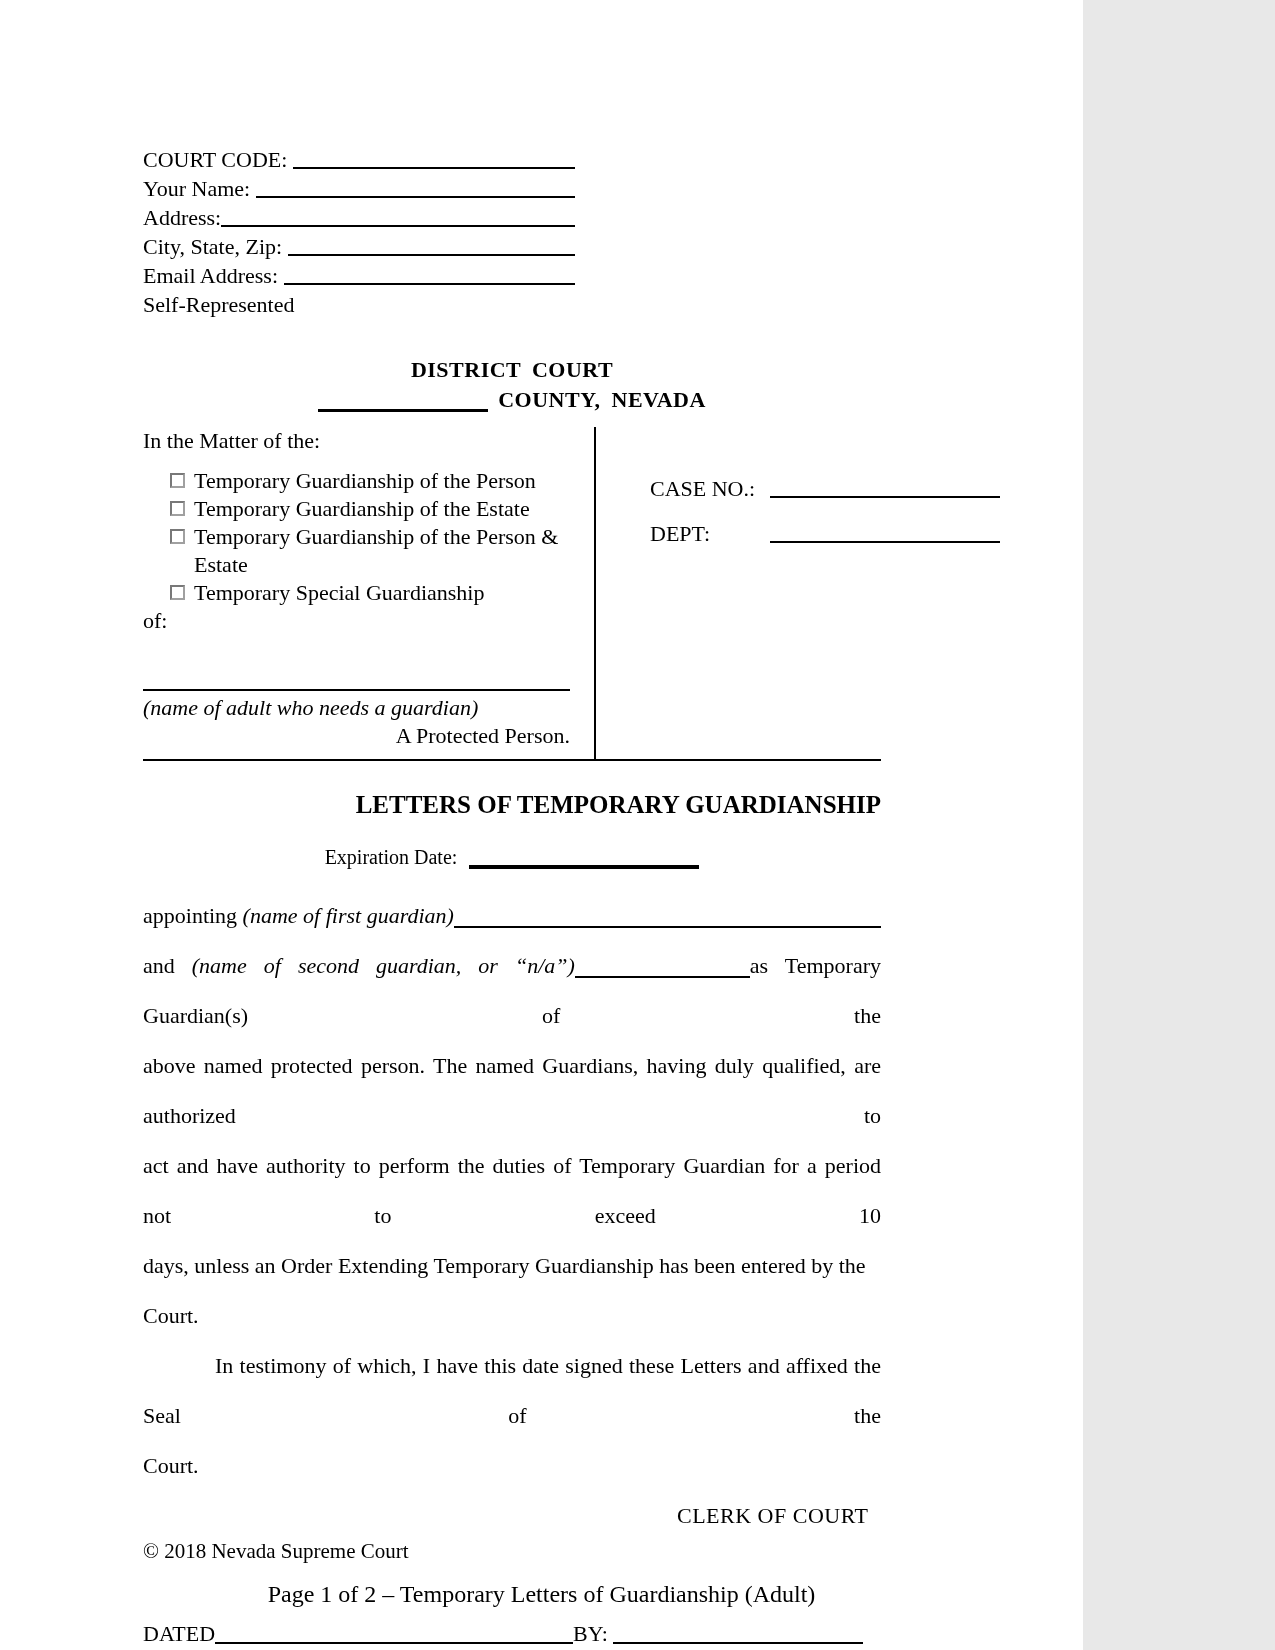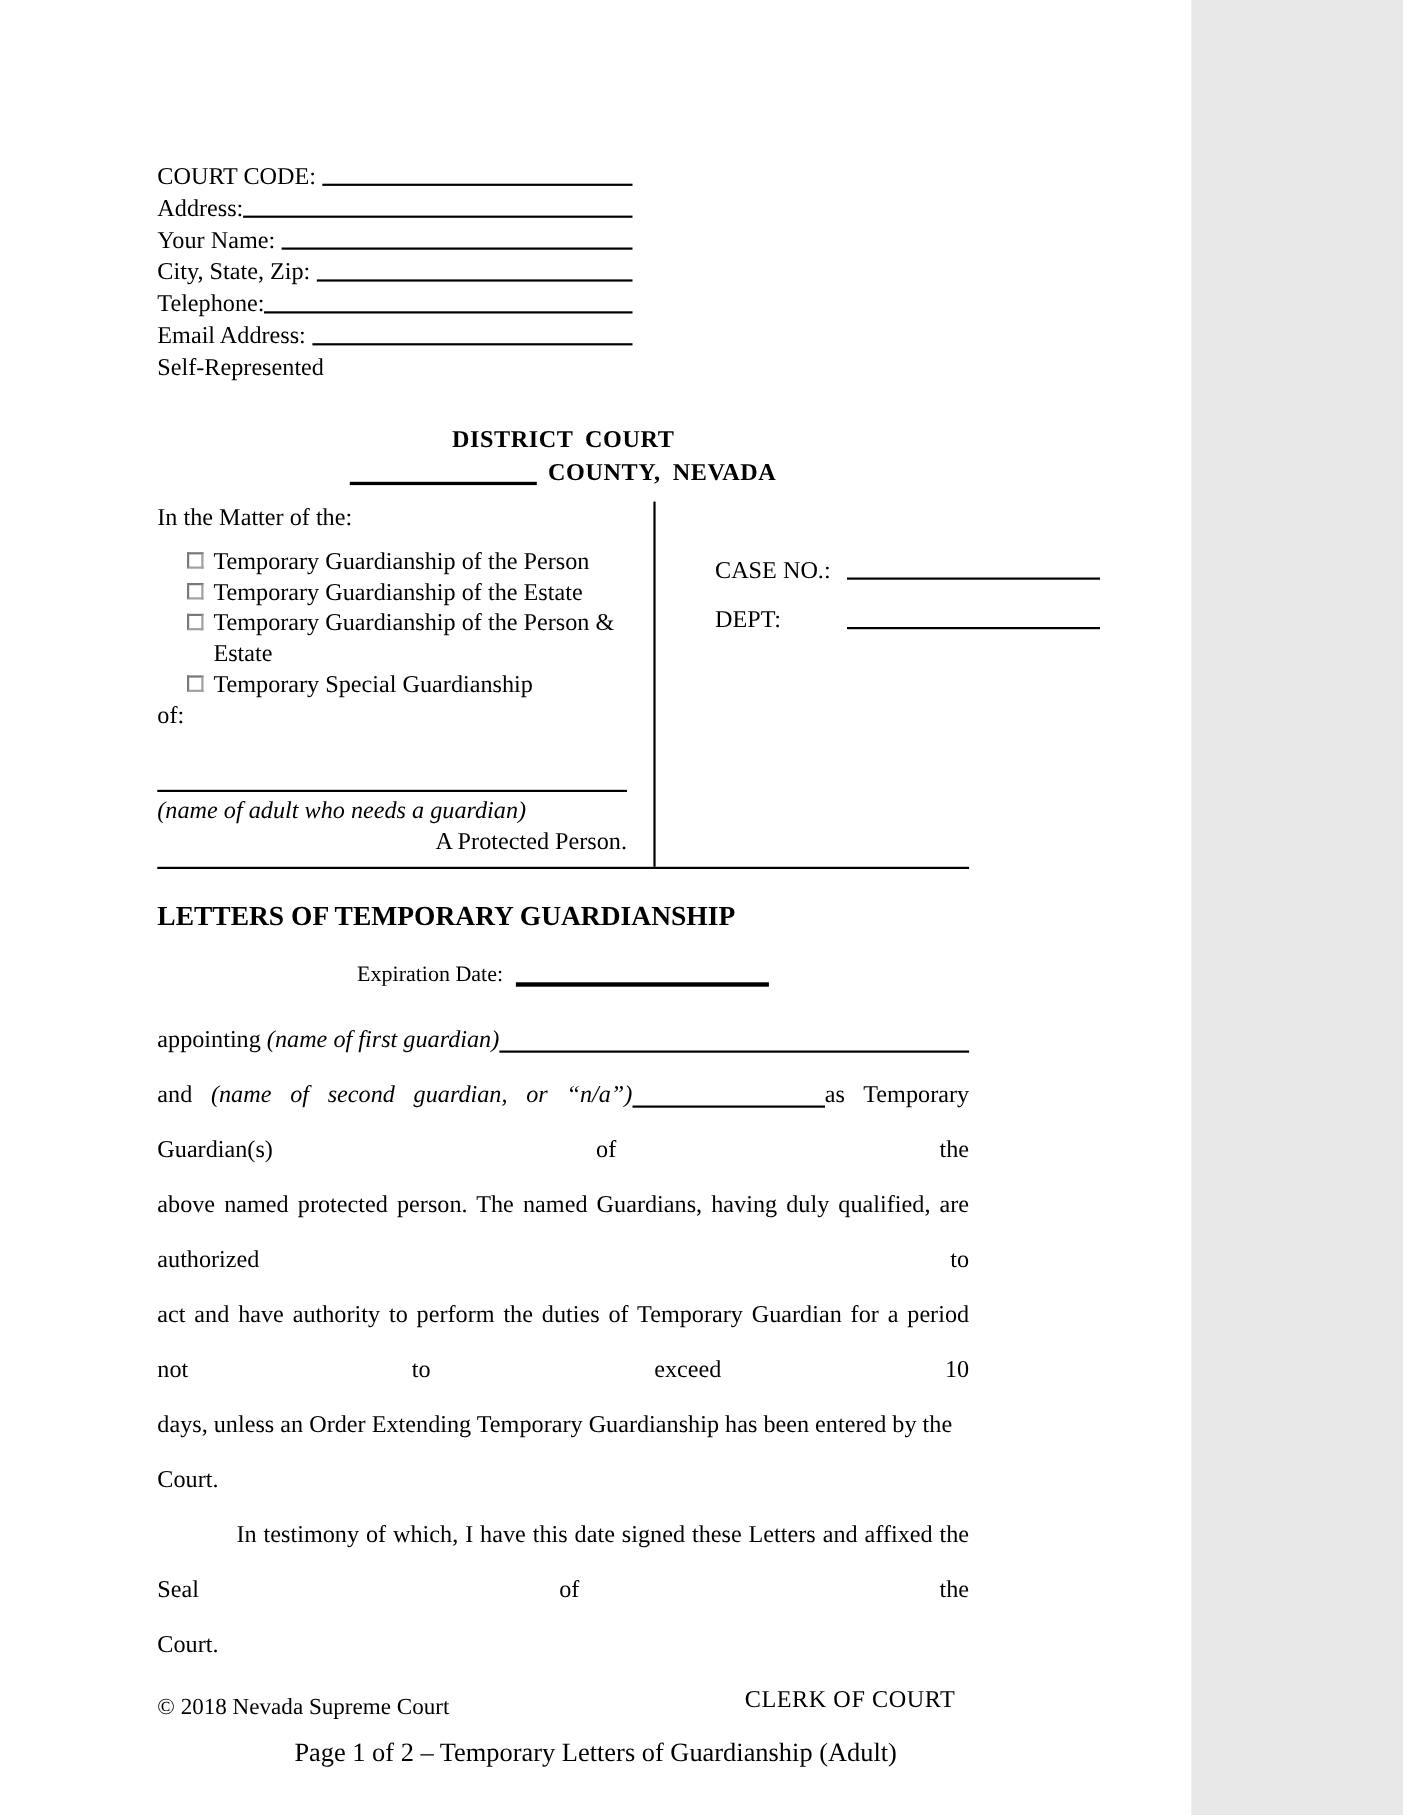--- a/index.html
+++ b/index.html
@@ -42,21 +42,21 @@
   .of-label { line-height:28px; }
   .cap-spacer { height:54px; }
   .name-line { width:427px; border-bottom:2px solid #000; height:0; margin-bottom:3px; }
   .name-hint { font-style:italic; line-height:28px; }
   .protected { line-height:28px; text-align:right; }
   .crow { display:flex; line-height:28px; margin-bottom:17px; }
   .clabel { flex:0 0 120px; }
   .cfill { width:230px; border-bottom:2px solid #000; height:23px; }
 
   
-  .doc-title { margin-top:26px; text-align:left; font-size:25px; font-weight:bold; line-height:36px; }
+  .doc-title { margin-top:26px; text-align:right; font-size:25px; font-weight:bold; line-height:36px; }
   .exp-row { margin-top:14px; text-align:center; font-size:20px; font-weight:normal; line-height:40px; }
   .blank.exp { width:230px; border-bottom-width:4px; margin-left:12px; }
 
   
   .body { margin-top:14px; }
   .bline { line-height:50px; }
   .jl { text-align:justify; text-align-last:justify; }
   .ind { display:inline-block; width:72px; }
   .blank.month { width:248px; }
   .blank.day { width:100px; }
@@ -82,33 +82,29 @@
 
 <div class="page">
   <div class="content">
 
     <div class="header-block">
       <div class="hrow">
         <span class="hlabel">COURT CODE: </span>
         <span class="hfill"></span>
       </div>
       <div class="hrow">
+        <span class="hlabel">Your Name: </span>
+        <span class="hfill"></span>
+      </div>
+      <div class="hrow">
         <span class="hlabel">Address:</span>
         <span class="hfill"></span>
       </div>
       <div class="hrow">
-        <span class="hlabel">Your Name: </span>
-        <span class="hfill"></span>
-      </div>
-      <div class="hrow">
         <span class="hlabel">City, State, Zip: </span>
-        <span class="hfill"></span>
-      </div>
-      <div class="hrow">
-        <span class="hlabel">Telephone:</span>
         <span class="hfill"></span>
       </div>
       <div class="hrow">
         <span class="hlabel">Email Address: </span>
         <span class="hfill"></span>
       </div>
       <div class="selfrep">Self-Represented</div>
     </div>
 
     <div class="court-heading">

